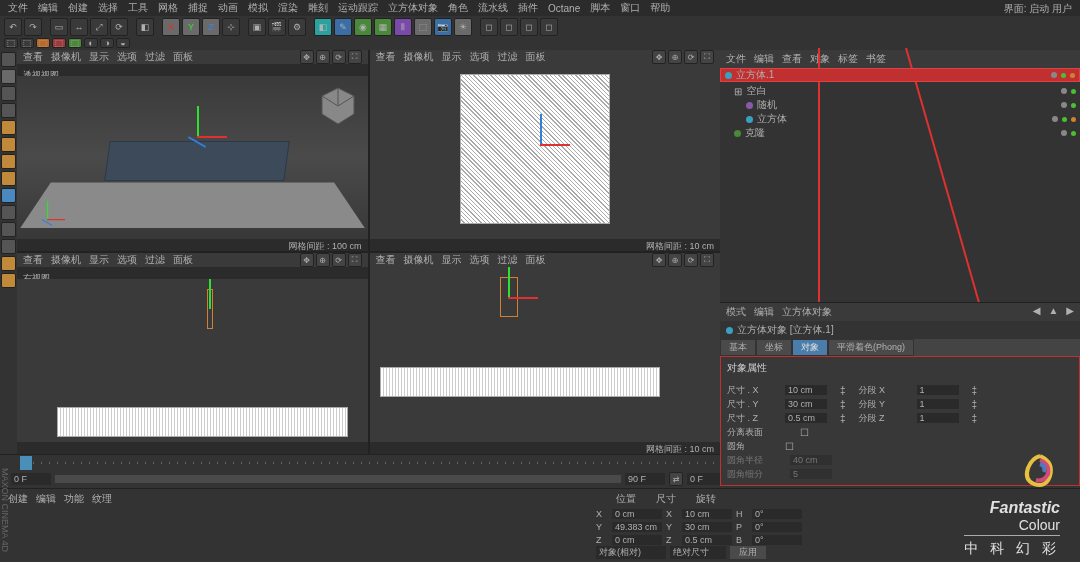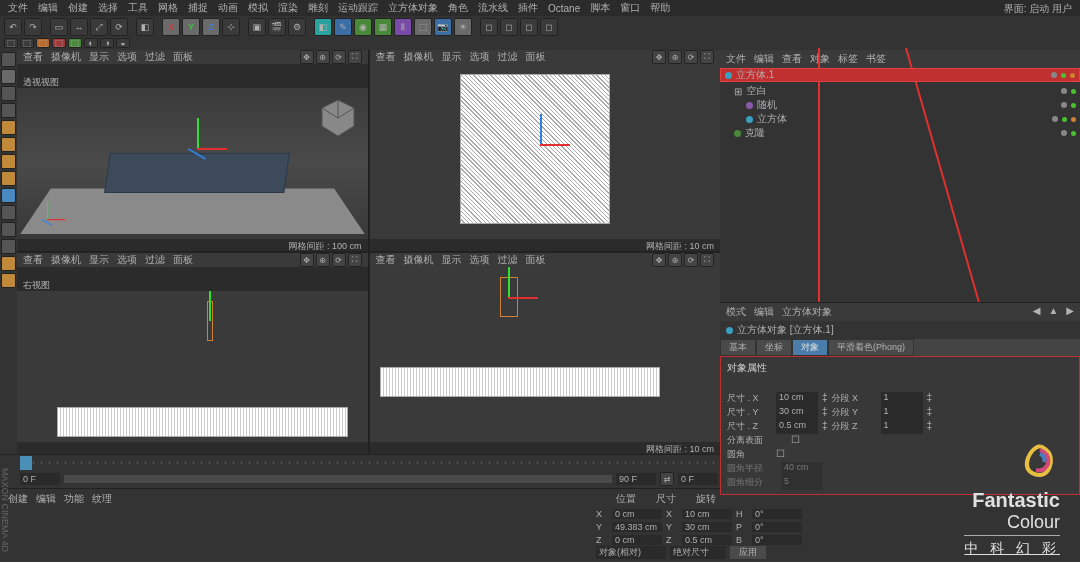--- a/index.html
+++ b/index.html
@@ -19,21 +19,21 @@
   .tbtn.gray { background: #6a6a6a; }
   .sep { width: 4px; }
   .main { display: flex; height: 404px; }
   .leftbar { width: 17px; background: #333; display: flex; flex-direction: column; gap: 2px; padding: 2px 1px; }
   .vbtn { width: 15px; height: 15px; background: #555; border: 1px solid #222; border-radius: 2px; cursor: pointer; }
   .viewports { flex: 1.0; display: flex; flex-direction: column; }
   .vgrid { flex: 1; display: grid; grid-template-columns: 1fr 1fr; grid-template-rows: 1fr 1fr; gap: 2px; background: #222; }
   .viewport { background: #4a4a4a; display: flex; flex-direction: column; position: relative; }
   .vhdr { display: flex; gap: 8px; padding: 1px 6px; background: #3a3a3a; font-size: 9px; height: 14px; align-items: center; }
   .vhdr .ricons { margin-left: auto; display: flex; gap: 2px; }
-  .vlabel { padding: 12px 6px; background: #2b2b2b; font-size: 9px; height: 12px; }
+  .vlabel { padding: 5px 6px; background: #2b2b2b; font-size: 9px; height: 12px; }
   .vcanvas { flex: 1; position: relative; background: #3a3a3a; overflow: hidden; }
   .vfooter { padding: 1px 6px; background: #2b2b2b; font-size: 9px; text-align: right; height: 12px; }
   .persp { background: linear-gradient(#3a3a3a 0%, #4a4a4a 50%, #383838 100%); }
   .persp .floor { position: absolute; left: 20px; right: 20px; top: 50%; height: 90px; background: #8a8a8a; transform: perspective(400px) rotateX(60deg); }
   .persp .cube { position: absolute; left: 90px; top: 65px; width: 180px; height: 40px; background: #3d4a5a; border: 1px solid #2a3a4a; transform: skew(-8deg); }
   .gizmo { position: absolute; }
   .gizmo .x { position: absolute; width: 30px; height: 2px; background: #e03030; left: 0; top: 0; }
   .gizmo .y { position: absolute; width: 2px; height: 30px; background: #30e030; left: 0; top: -30px; }
   .gizmo .z { position: absolute; width: 20px; height: 2px; background: #3080e0; left: -10px; top: 5px; transform: rotate(30deg); }
   .navcube { position: absolute; right: 10px; top: 10px; width: 40px; height: 40px; }
@@ -46,46 +46,46 @@
   .dot-gray { width: 6px; height: 6px; background: #888; border-radius: 50%; }
   .dot-green { width: 5px; height: 5px; background: #4ac030; border-radius: 50%; }
   .dot-orange { width: 5px; height: 5px; background: #d08030; border-radius: 50%; }
   .obj-tree { flex: 1; padding: 2px 0px; min-height: 220px; position: relative; z-index: 2; }
   .attr-area { background: #333; border-top: 1px solid #222; position: relative; z-index: 2; }
   .attr-title { display: flex; align-items: center; gap: 4px; padding: 2px 6px; }
   .attr-tabs { display: flex; gap: 0; background: #444; }
   .attr-tab { padding: 1px 8px; background: #4a4a4a; font-size: 9px; cursor: pointer; border: 1px solid #333; }
   .attr-tab.active { background: #4a7daa; color: #e0e0e0; }
   .attr-body { padding: 4px 6px; border: 1px solid #c03030; background: #383838; }
-  .attr-row { display: flex; gap: 4px; height: 14px; }
+  .attr-row { display: flex; align-items: center; gap: 13px; height: 14px; }
   .attr-row .lbl { width: 45px; font-size: 9px; }
   .attr-row .val { width: 42px; background: #2a2a2a; padding: 0 3px; font-size: 9px; }
   .arrow-line { position: absolute; top: 48px; left: 818px; width: 2px; height: 285px; background: #e03030; z-index: 1; }
   .arrow-line2 { position: absolute; top: 48px; left: 905px; width: 2px; height: 285px; background: #e03030; transform: rotate(-16deg); transform-origin: top; z-index: 1; }
   .timeline { height: 16px; background: #333; display: flex; align-items: center; padding: 0 20px; gap: 1px; border-top: 1px solid #222; }
   .tl-marker { width: 12px; height: 14px; background: #4a8fb8; }
   .tl-ticks { flex: 1; height: 2px; background: repeating-linear-gradient(90deg, #666 0 1px, transparent 1px 8px); position: relative; }
-  .playbar { height: 18px; background: #333; display: flex; align-items: center; gap: 4px; padding: 0 20px; }
+  .playbar { height: 18px; background: #333; display: flex; align-items: center; gap: 4px; padding: 0 11px; }
   .playbar .field { width: 40px; background: #2a2a2a; font-size: 9px; padding: 1px 3px; }
   .playbar .range { flex: 1; height: 8px; background: #4a4a4a; }
   .pbtn { width: 14px; height: 14px; background: #444; border: 1px solid #222; border-radius: 2px; display: flex; align-items: center; justify-content: center; font-size: 8px; cursor: pointer; }
   .pbtn.green { color: #4ac030; }
   .bottom { display: flex; height: 78px; background: #333; border-top: 1px solid #222; }
   .mat-area { flex: 1; padding: 2px; }
   .mat-area .mtabs { display: flex; gap: 8px; padding: 1px 6px; font-size: 9px; }
   .coords { width: 310px; padding: 2px 6px; }
   .coords .chdr { display: flex; gap: 20px; font-size: 9px; padding: 1px 20px; }
   .crow { display: flex; align-items: center; gap: 4px; height: 13px; }
   .crow .clbl { width: 12px; font-size: 9px; }
   .crow .cval { width: 50px; background: #2a2a2a; padding: 0 3px; font-size: 9px; }
   .logo { position: absolute; right: 20px; bottom: 4px; text-align: right; color: #e0e0e0; font-size: 12px; z-index: 10; }
   .logo .swirl { width: 40px; height: 40px; margin-left: auto; margin-bottom: 4px; }
-  .logo .fantastic { font-size: 20px; font-weight: bold; }
-  .logo .colour { font-size: 18px; }
-  .logo .cn { font-size: 14px; letter-spacing: 4px; margin-top: 4px; text-decoration: underline; }
+  .logo .fantastic { font-size: 16px; font-weight: bold; font-style: italic; }
+  .logo .colour { font-size: 14px; }
+  .logo .cn { font-size: 14px; letter-spacing: 4px; margin-top: 4px; }
   .vsidetext { position: absolute; left: 0; bottom: 10px; writing-mode: vertical-rl; font-size: 9px; color: #666; }
 </style>
 </head>
 <body>
 
 <div class="menubar">
   <span>文件</span>
   <span>编辑</span>
   <span>创建</span>
   <span>选择</span>
@@ -357,21 +357,21 @@
         <span class="dot-cyan"></span>
         <span>立方体对象 [立方体.1]</span>
       </div>
       <div class="attr-tabs">
         <div class="attr-tab">基本</div>
         <div class="attr-tab">坐标</div>
         <div class="attr-tab active">对象</div>
         <div class="attr-tab">平滑着色(Phong)</div>
       </div>
       <div class="attr-body">
-        <div style="color:#d0d0d0; margin-bottom:17px;">对象属性</div>
+        <div style="color:#d0d0d0; margin-bottom:8px;">对象属性</div>
         <div class="attr-row">
           <span class="lbl">尺寸 . X</span>
           <span class="val">10 cm</span>
           <span>‡</span>
           <span class="lbl">分段 X</span>
           <span class="val">1</span>
           <span>‡</span>
         </div>
         <div class="attr-row">
           <span class="lbl">尺寸 . Y</span>

